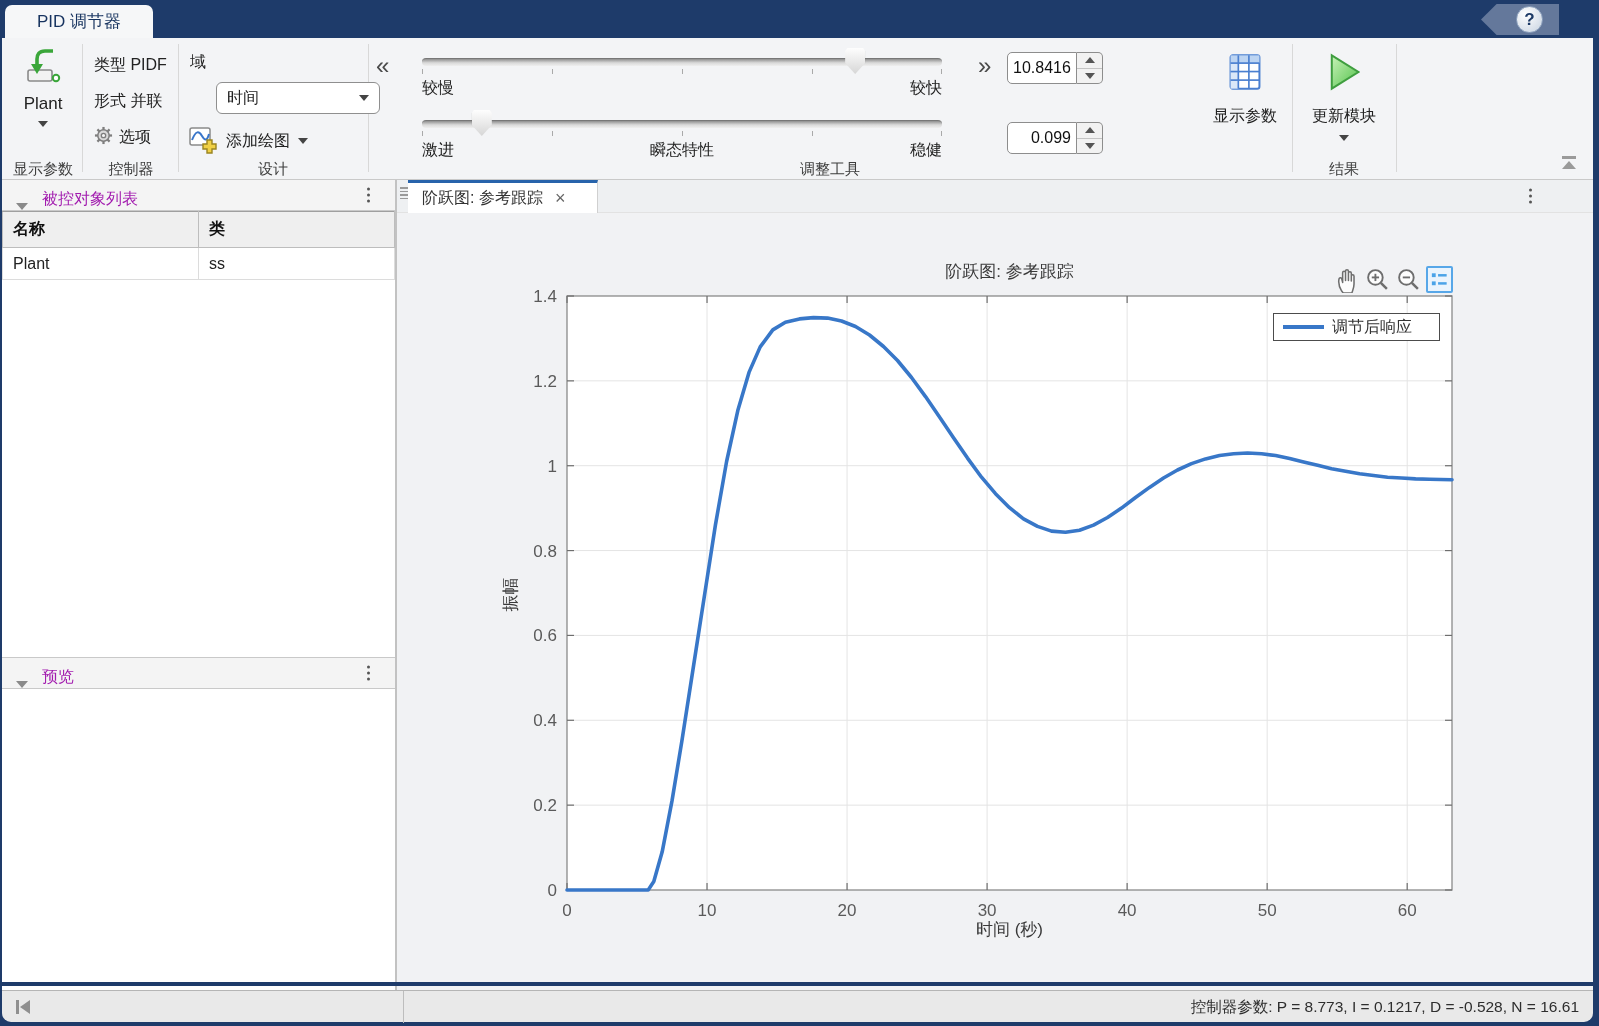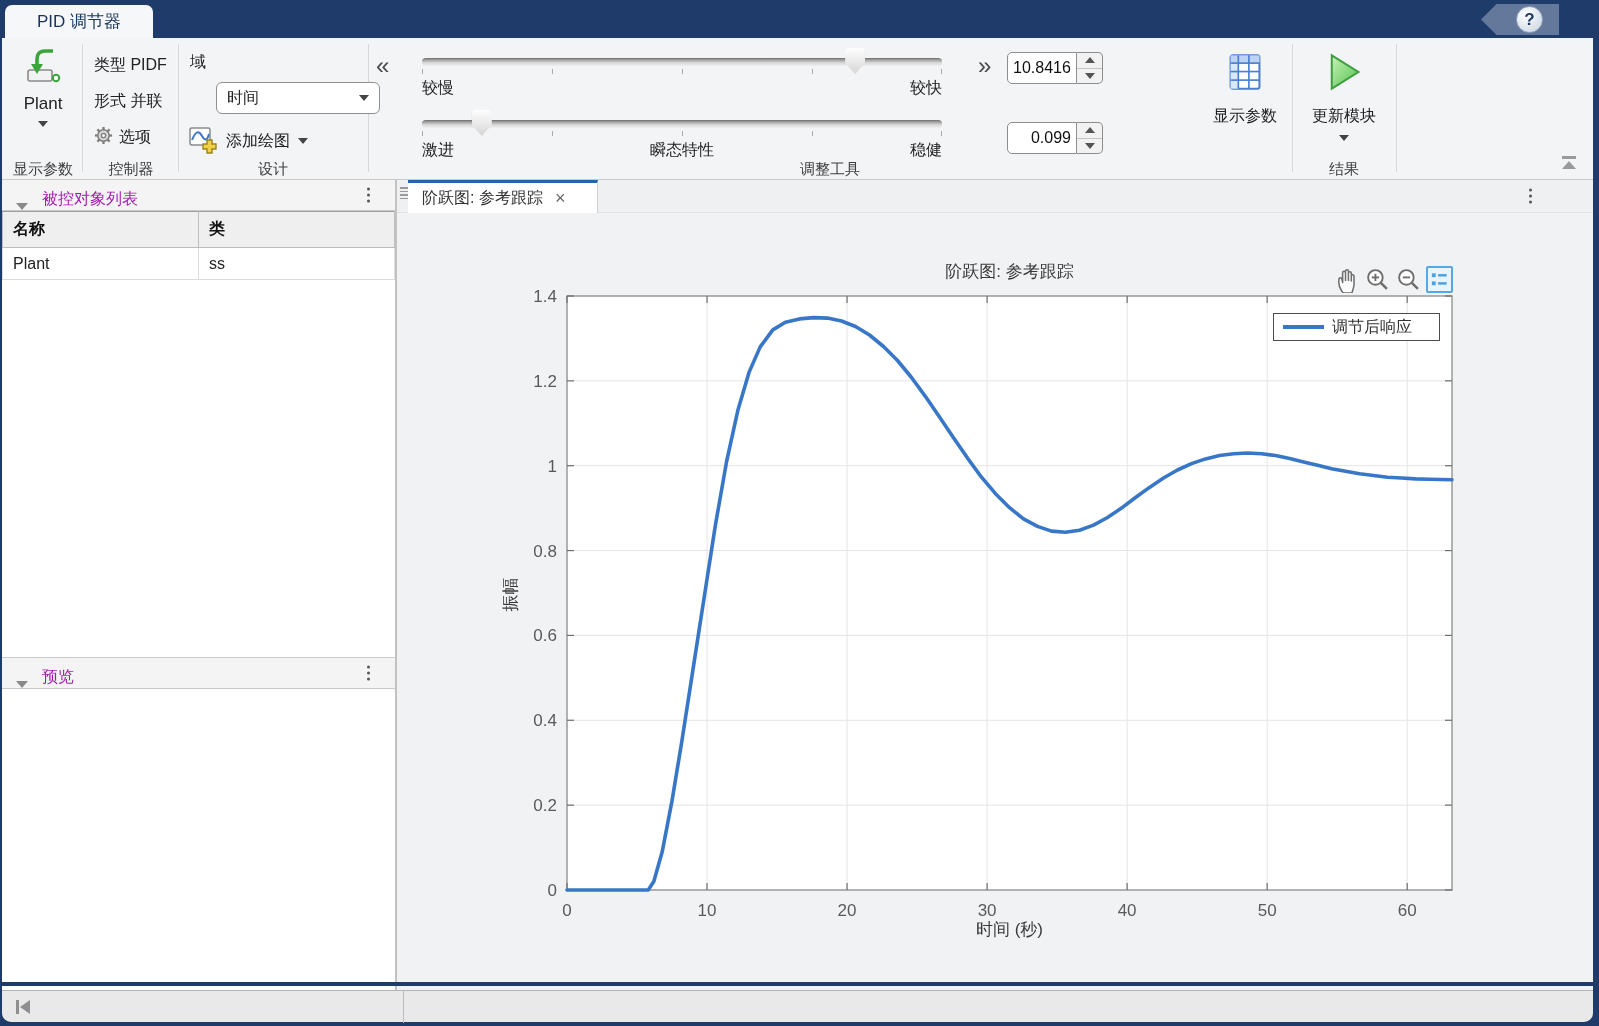--- a/index.html
+++ b/index.html
@@ -456,18 +456,19 @@
   </div>
 
   <div class="statusbar">
     <span class="status-left-icon">
       <svg width="22" height="20" viewBox="0 0 22 20">
         <rect x="4" y="3" width="3" height="14" fill="#8f8f8f"></rect>
         <polygon points="18,3 8,10 18,17" fill="#8f8f8f"></polygon>
       </svg>
     </span>
     <span class="status-div"></span>
+    <span class="status-text">控制器参数: P = 8.773, I = 0.1217, D = -0.528, N = 16.61</span>
   </div>
 
   <div class="frame" style="left:0;top:0;width:2px;height:1026px"></div>
   <div class="frame" style="right:0;top:0;width:6px;height:1026px"></div>
   <div class="frame" style="left:0;bottom:0;width:1599px;height:4px"></div>
 </div>
 
 </body></html>

